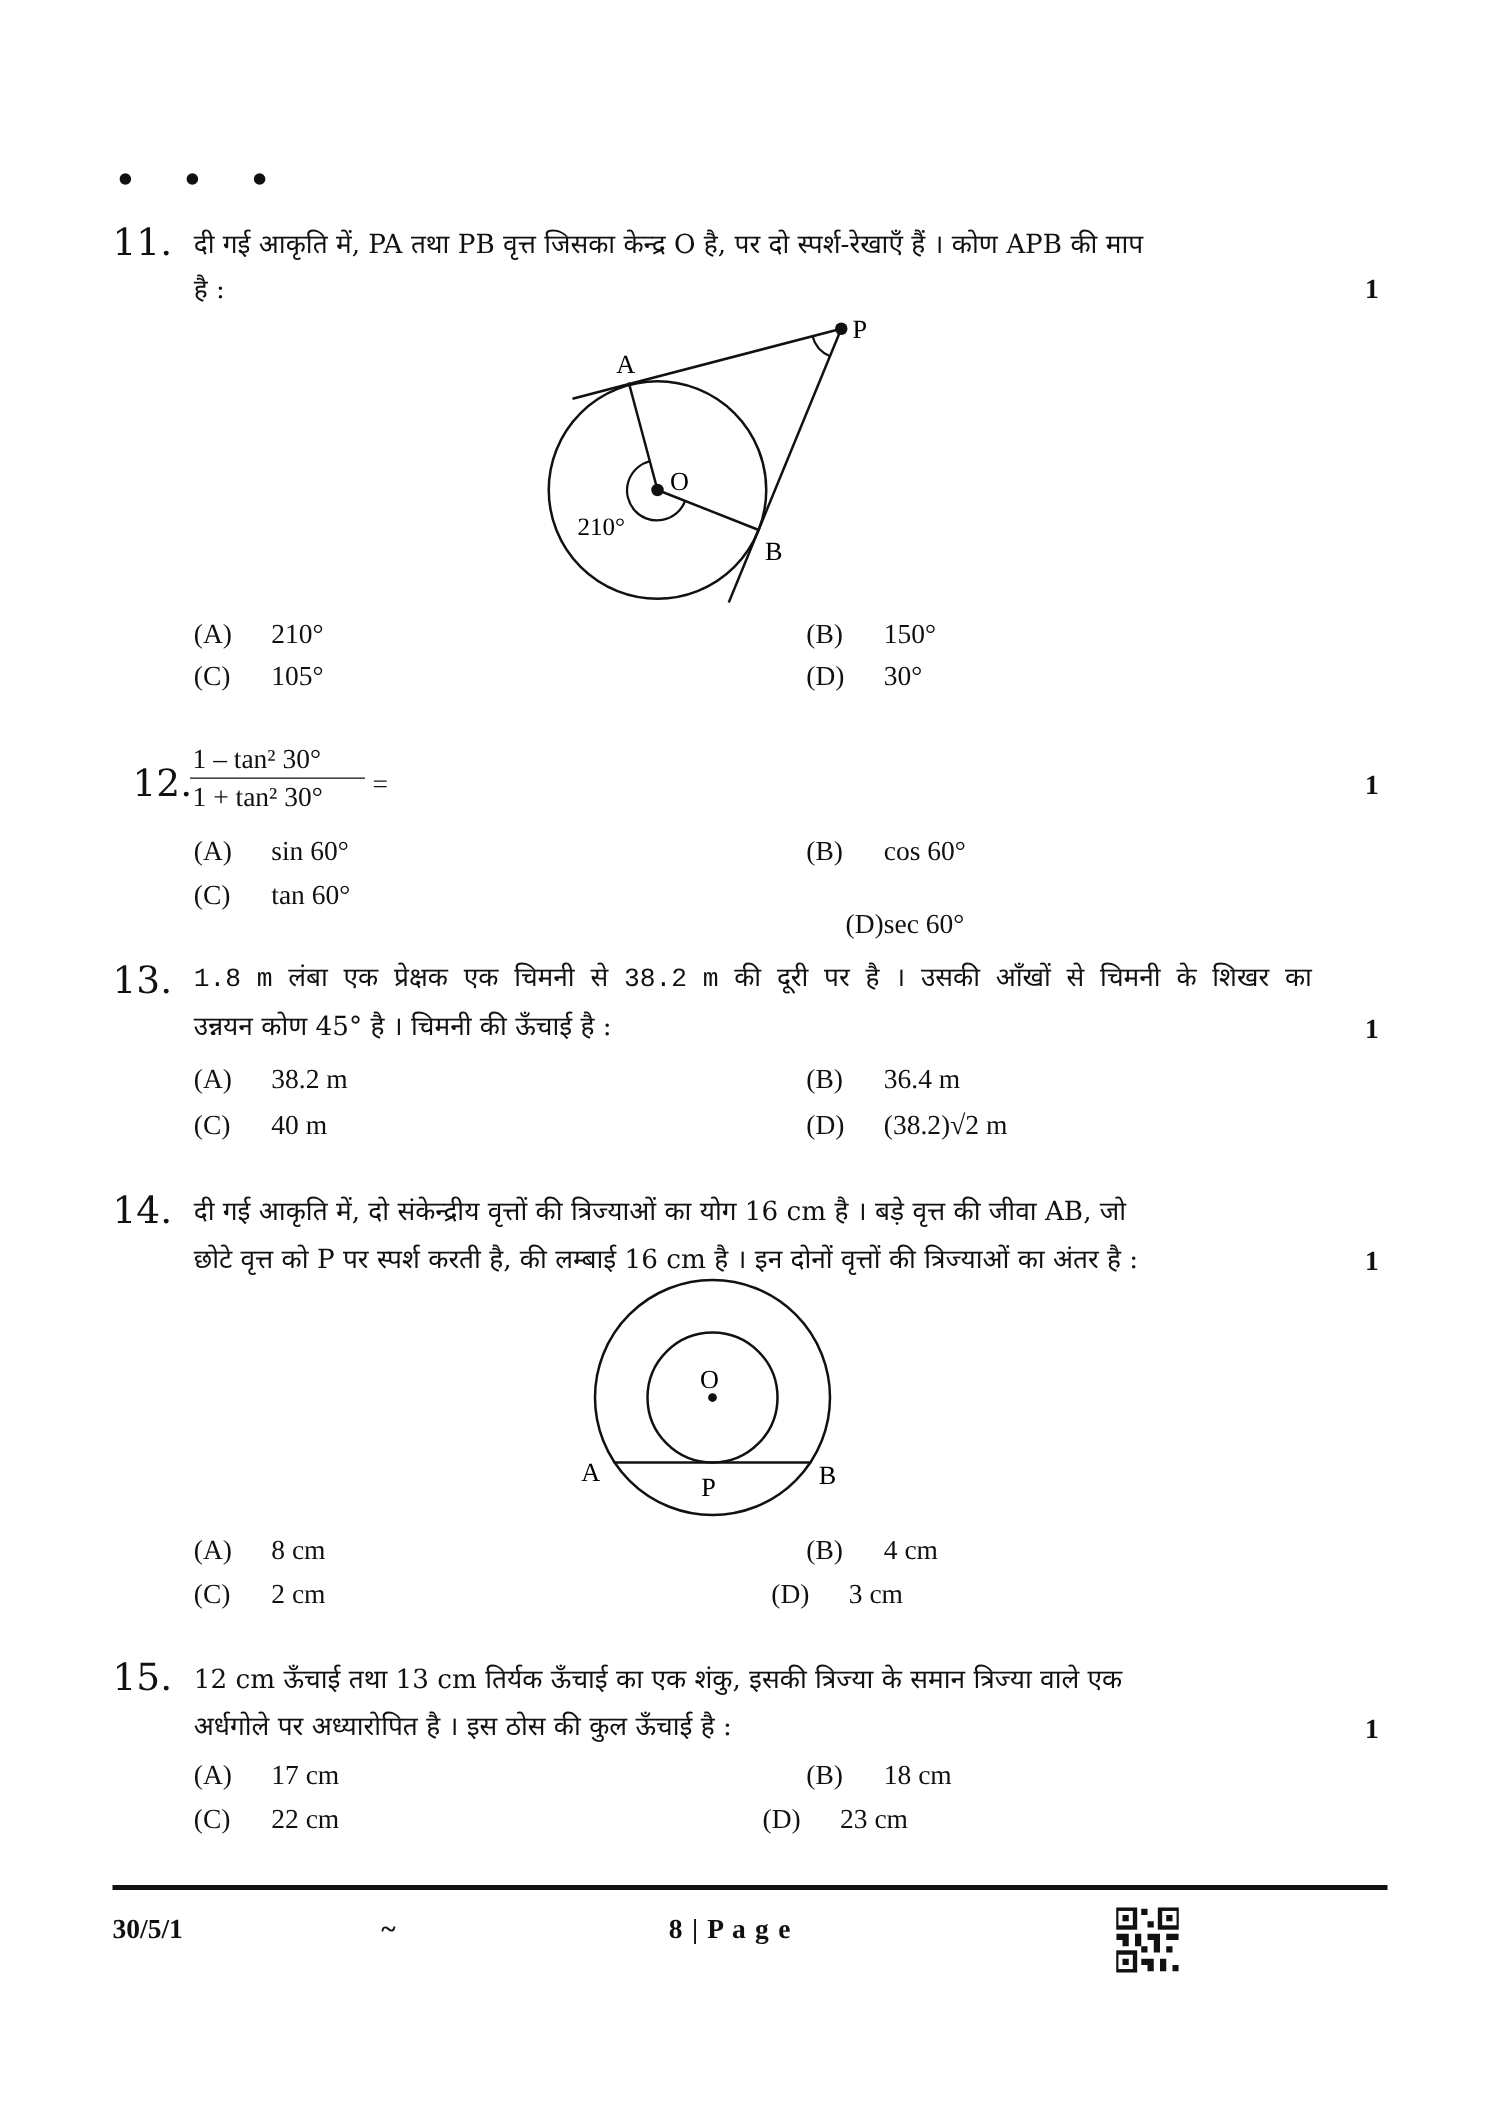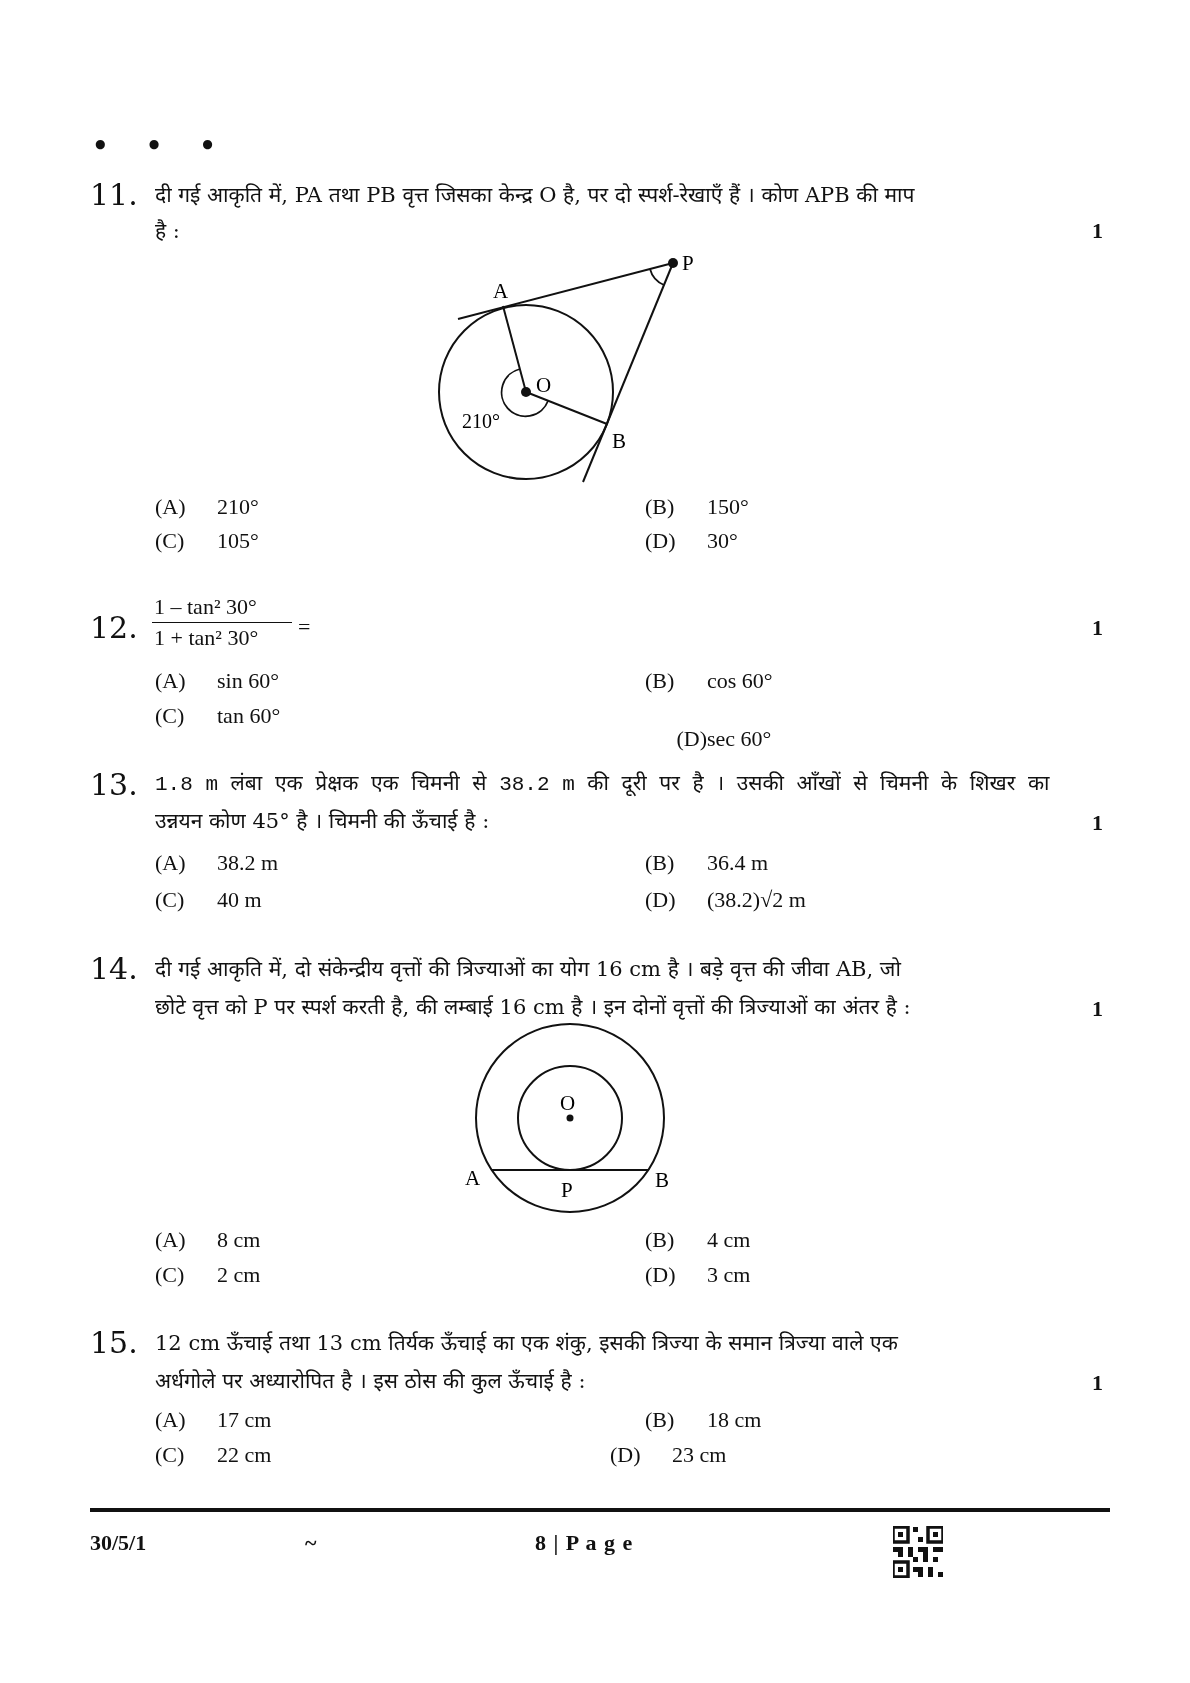--- a/index.html
+++ b/index.html
@@ -49,21 +49,21 @@
     <text x="462" y="428" font-size="20">210°</text>
   </svg>
 
   <div class="opt" style="left:155px; top:494px;font-family:Liberation Serif, serif;"><span class="lbl">(A)</span><span>210°</span></div>
   <div class="opt" style="left:645px; top:494px;"><span class="lbl">(B)</span><span>150°</span></div>
   <div class="opt" style="left:155px; top:528px;"><span class="lbl">(C)</span><span>105°</span></div>
   <div class="opt" style="left:645px; top:528px;"><span class="lbl">(D)</span><span>30°</span></div>
 </div>
 
 <div>
-  <div class="abs line qnum" style="left:90px; top:615px;">12.</div>
+  <div class="abs line qnum" style="left:106px; top:615px;">12.</div>
   <div class="frac" style="left:152px; top:594px;">
     <span class="num">1 – tan² 30°</span>
     <span class="bar"></span>
     <span class="den">1 + tan² 30°</span>
   </div>
   <div class="abs" style="left:298px; top:614px; font-size:22px; font-family:'Liberation Serif',serif;">=</div>
   <div class="mark" style="top:615px;">1</div>
   <div class="opt" style="left:155px; top:668px;"><span class="lbl">(A)</span><span>sin 60°</span></div>
   <div class="opt" style="left:645px; top:668px;"><span class="lbl">(B)</span><span>cos 60°</span></div>
   <div class="opt" style="left:155px; top:703px;"><span class="lbl">(C)</span><span>tan 60°</span></div>
@@ -94,21 +94,21 @@
     <circle cx="570" cy="118" r="3.5" fill="#111"></circle>
     <text x="560" y="110" font-size="21">O</text>
     <text x="465" y="185" font-size="21">A</text>
     <text x="655" y="187" font-size="21">B</text>
     <text x="561" y="197" font-size="21">P</text>
   </svg>
 
   <div class="opt" style="left:155px; top:1227px;"><span class="lbl">(A)</span><span>8 cm</span></div>
   <div class="opt" style="left:645px; top:1227px;"><span class="lbl">(B)</span><span>4 cm</span></div>
   <div class="opt" style="left:155px; top:1262px;"><span class="lbl">(C)</span><span>2 cm</span></div>
-  <div class="opt" style="left:645px; top:1262px;"><span class="lbl">(D)</span><span>3 cm</span></div>
+  <div class="opt" style="left:617px; top:1262px;"><span class="lbl">(D)</span><span>3 cm</span></div>
 </div>
 
 <div>
   <div class="abs line qnum" style="left:90px; top:1330px;">15.</div>
   <div class="abs line" style="left:155px; top:1330px;">12 cm ऊँचाई तथा 13 cm तिर्यक ऊँचाई का एक शंकु, इसकी त्रिज्या के समान त्रिज्या वाले एक</div>
   <div class="abs line" style="left:155px; top:1368px;">अर्धगोले पर अध्यारोपित है । इस ठोस की कुल ऊँचाई है :</div>
   <div class="mark" style="top:1370px;">1</div>
   <div class="opt" style="left:155px; top:1407px;"><span class="lbl">(A)</span><span>17 cm</span></div>
   <div class="opt" style="left:645px; top:1407px;"><span class="lbl">(B)</span><span>18 cm</span></div>
   <div class="opt" style="left:155px; top:1442px;"><span class="lbl">(C)</span><span>22 cm</span></div>

